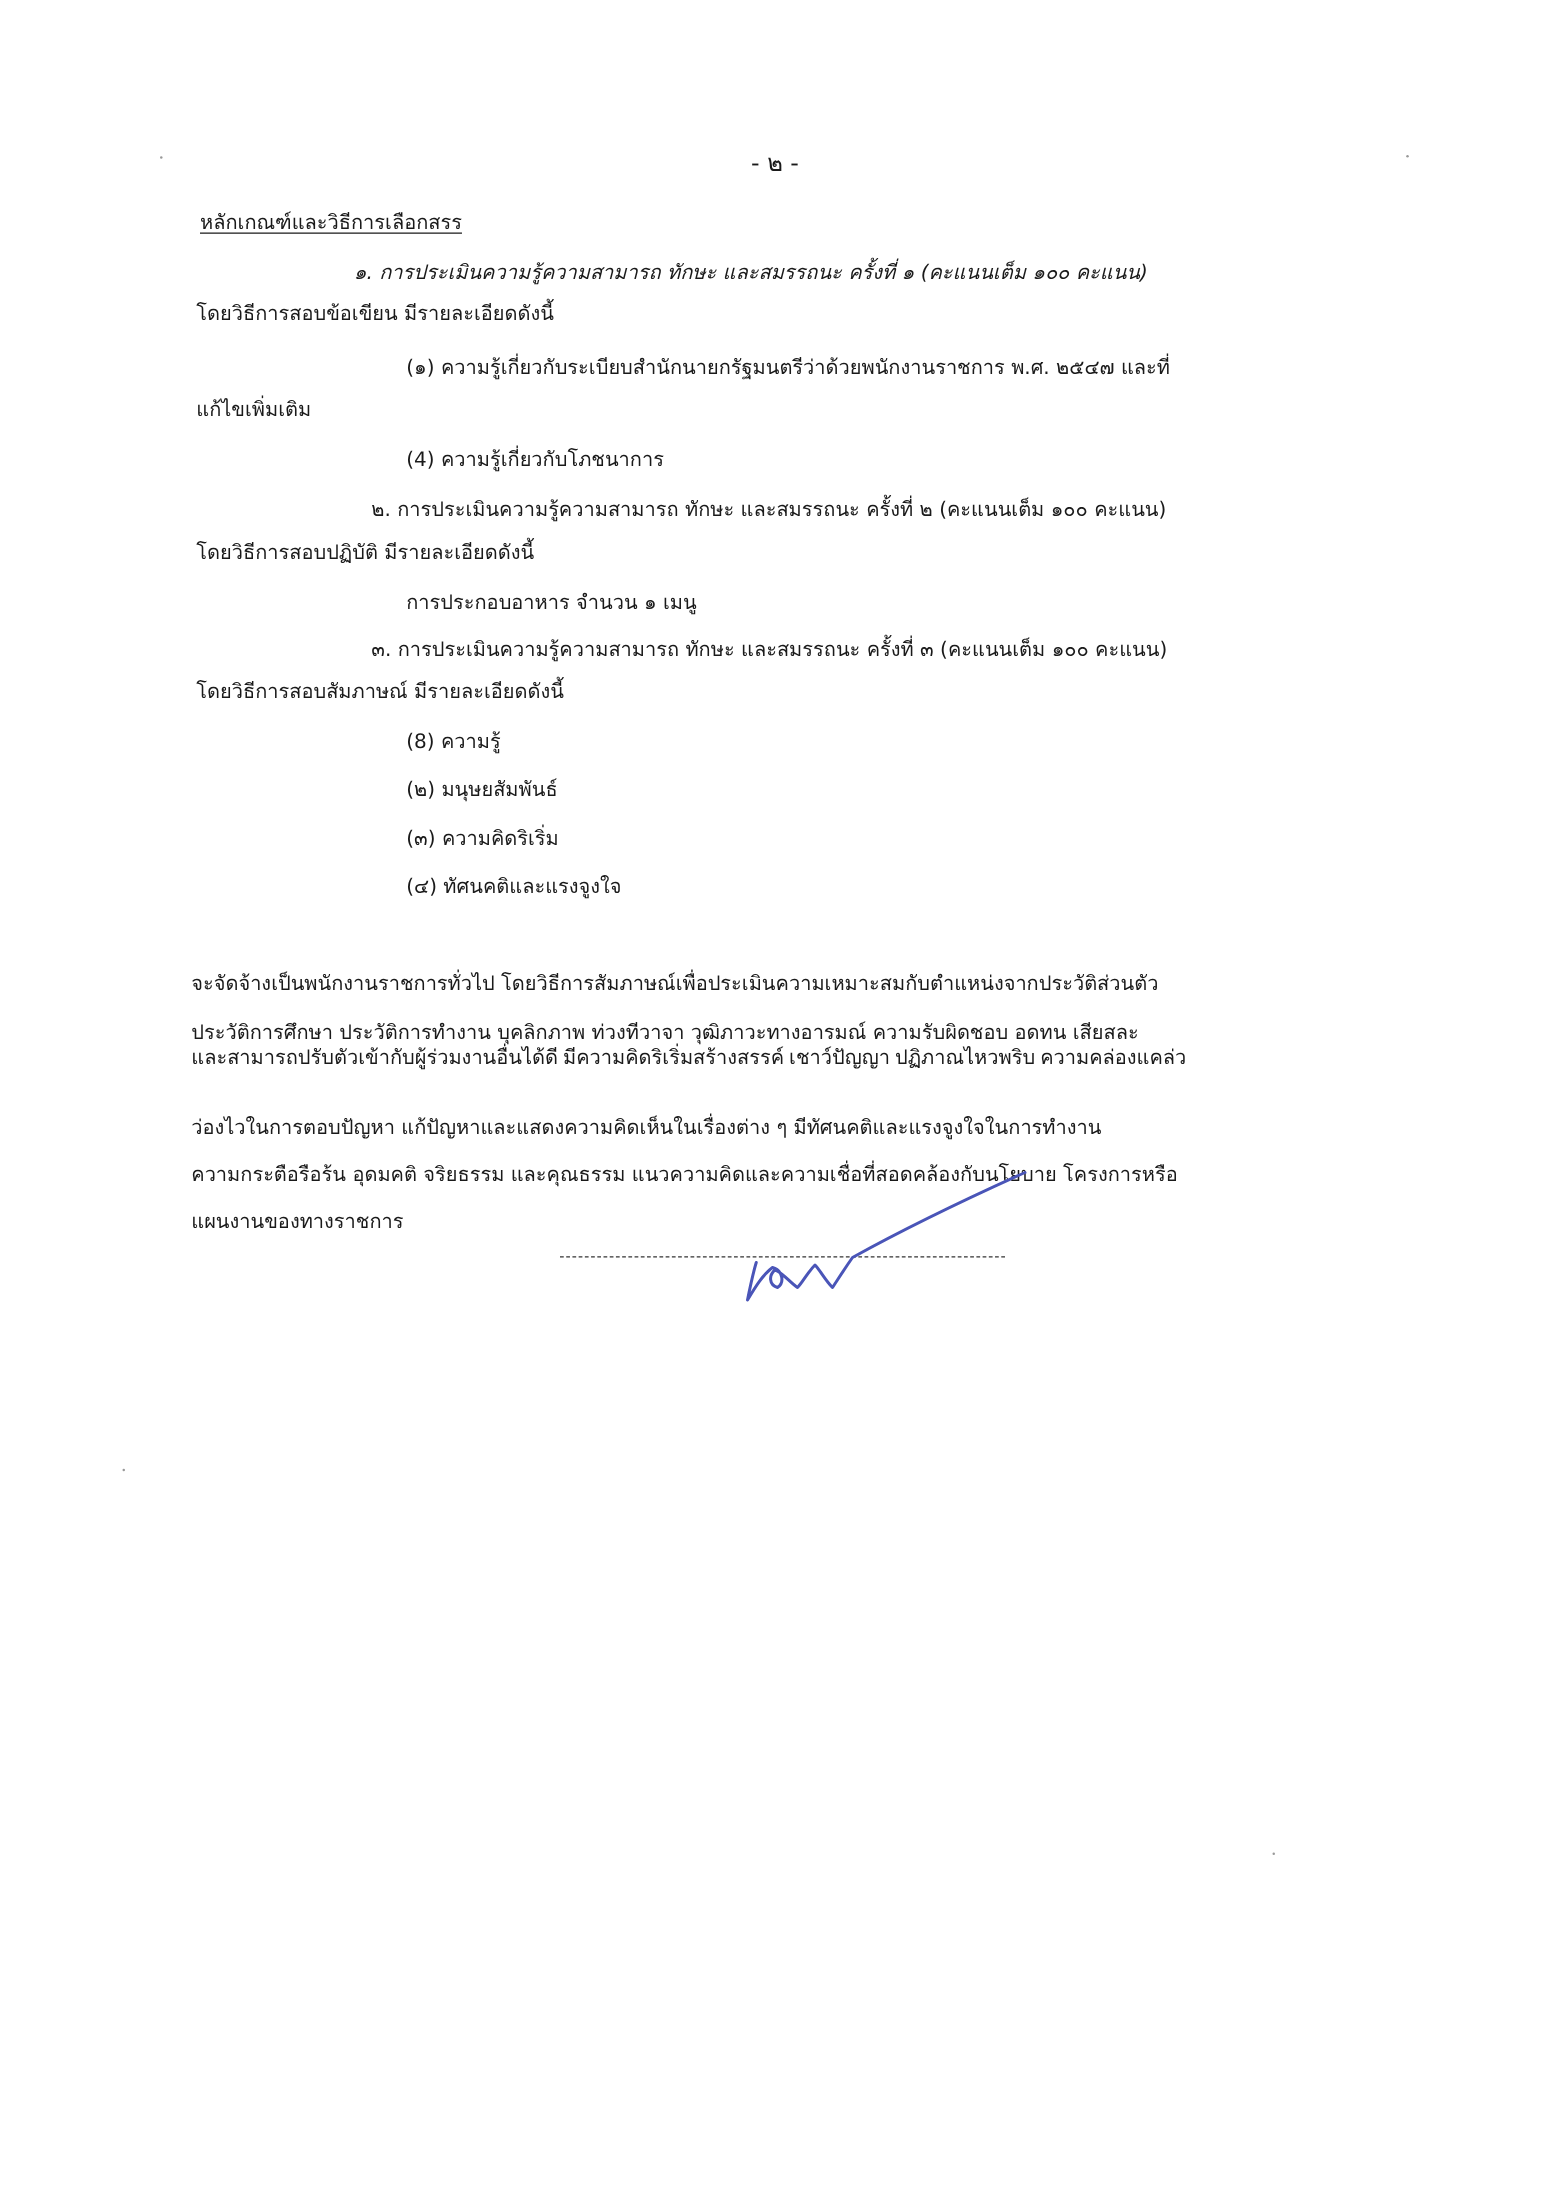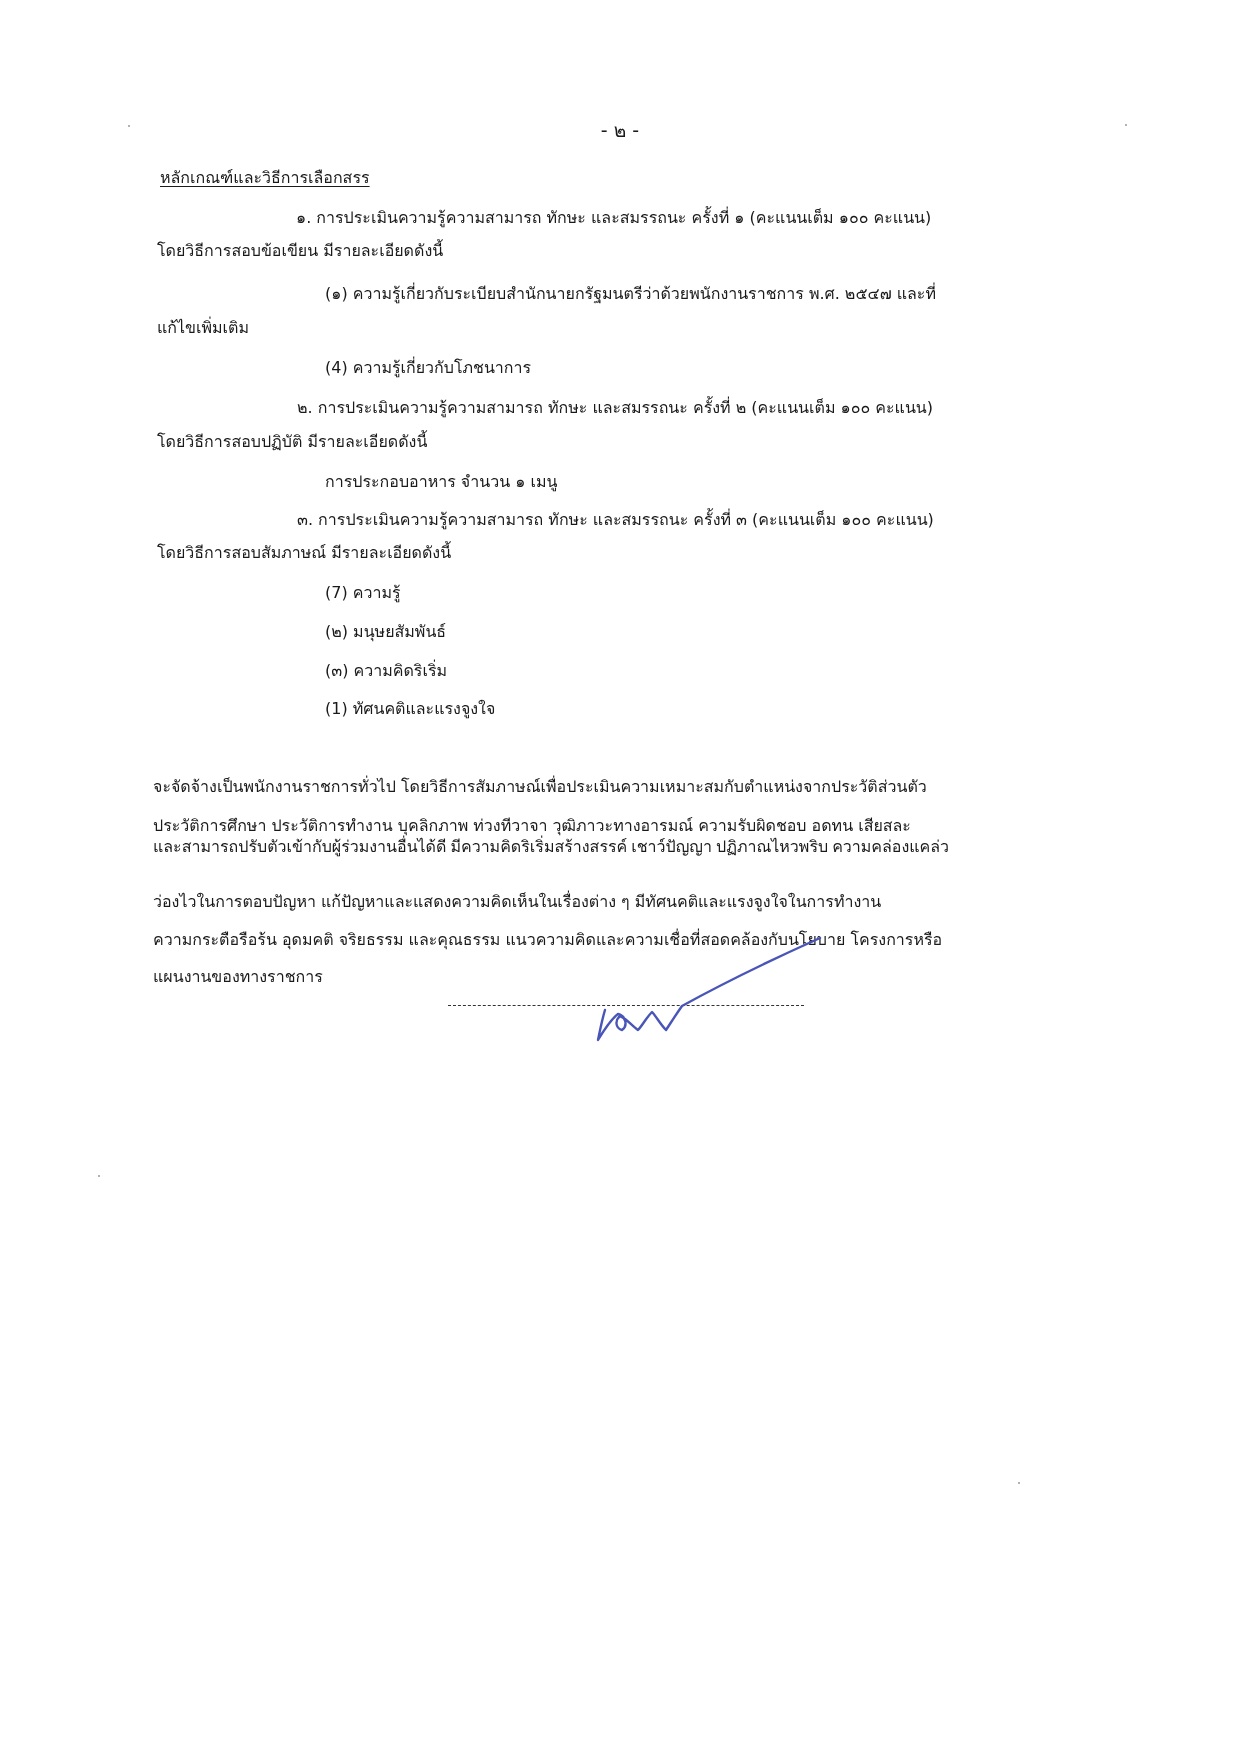--- a/index.html
+++ b/index.html
@@ -64,36 +64,36 @@
   </style>
 </head>
 <body>
 
 <div class="page">
 
   <div class="page-number">- ๒ -</div>
 
   <div class="line heading">หลักเกณฑ์และวิธีการเลือกสรร</div>
 
-  <div class="line" style="left:296px; top:203px;">๑. การประเมินความรู้ความสามารถ ทักษะ และสมรรถนะ ครั้งที่ ๑ (คะแนนเต็ม ๑๐๐ คะแนน)</div>
+  <div class="line" style="left:283px; top:203px;font-style:italic;">๑. การประเมินความรู้ความสามารถ ทักษะ และสมรรถนะ ครั้งที่ ๑ (คะแนนเต็ม ๑๐๐ คะแนน)</div>
   <div class="line" style="left:157px; top:236px;">โดยวิธีการสอบข้อเขียน มีรายละเอียดดังนี้</div>
   <div class="line" style="left:325px; top:279px;">(๑) ความรู้เกี่ยวกับระเบียบสำนักนายกรัฐมนตรีว่าด้วยพนักงานราชการ พ.ศ. ๒๕๔๗ และที่</div>
   <div class="line" style="left:157px; top:314px;font-family:Liberation Mono, monospace;">แก้ไขเพิ่มเติม</div>
   <div class="line" style="left:325px; top:353px;">(4) ความรู้เกี่ยวกับโภชนาการ</div>
 
   <div class="line" style="left:297px; top:393px;">๒. การประเมินความรู้ความสามารถ ทักษะ และสมรรถนะ ครั้งที่ ๒ (คะแนนเต็ม ๑๐๐ คะแนน)</div>
   <div class="line" style="left:157px; top:427px;">โดยวิธีการสอบปฏิบัติ มีรายละเอียดดังนี้</div>
   <div class="line" style="left:325px; top:467px;">การประกอบอาหาร จำนวน ๑ เมนู</div>
 
   <div class="line" style="left:297px; top:505px;">๓. การประเมินความรู้ความสามารถ ทักษะ และสมรรถนะ ครั้งที่ ๓ (คะแนนเต็ม ๑๐๐ คะแนน)</div>
   <div class="line" style="left:157px; top:538px;">โดยวิธีการสอบสัมภาษณ์ มีรายละเอียดดังนี้</div>
-  <div class="line" style="left:325px; top:578px;">(7) ความรู้</div>
+  <div class="line" style="left:325px; top:578px;">(8) ความรู้</div>
   <div class="line" style="left:325px; top:617px;">(๒) มนุษยสัมพันธ์</div>
   <div class="line" style="left:325px; top:656px;">(๓) ความคิดริเริ่ม</div>
-  <div class="line" style="left:325px; top:694px;">(1) ทัศนคติและแรงจูงใจ</div>
+  <div class="line" style="left:325px; top:694px;">(๔) ทัศนคติและแรงจูงใจ</div>
 
   <div class="line" style="left:153px; top:772px;text-align:center;">จะจัดจ้างเป็นพนักงานราชการทั่วไป โดยวิธีการสัมภาษณ์เพื่อประเมินความเหมาะสมกับตำแหน่งจากประวัติส่วนตัว</div>
   <div class="line" style="left:153px; top:811px;">ประวัติการศึกษา ประวัติการทำงาน บุคลิกภาพ ท่วงทีวาจา วุฒิภาวะทางอารมณ์ ความรับผิดชอบ อดทน เสียสละ</div>
   <div class="line" style="left:153px; top:832px;font-family:Liberation Serif, serif;">และสามารถปรับตัวเข้ากับผู้ร่วมงานอื่นได้ดี มีความคิดริเริ่มสร้างสรรค์ เชาว์ปัญญา ปฏิภาณไหวพริบ ความคล่องแคล่ว</div>
   <div class="line" style="left:153px; top:887px;">ว่องไวในการตอบปัญหา แก้ปัญหาและแสดงความคิดเห็นในเรื่องต่าง ๆ มีทัศนคติและแรงจูงใจในการทำงาน</div>
   <div class="line" style="left:153px; top:925px;">ความกระตือรือร้น อุดมคติ จริยธรรม และคุณธรรม แนวความคิดและความเชื่อที่สอดคล้องกับนโยบาย โครงการหรือ</div>
   <div class="line" style="left:153px; top:962px;">แผนงานของทางราชการ</div>
 
   <div class="dashed-line"></div>
 

